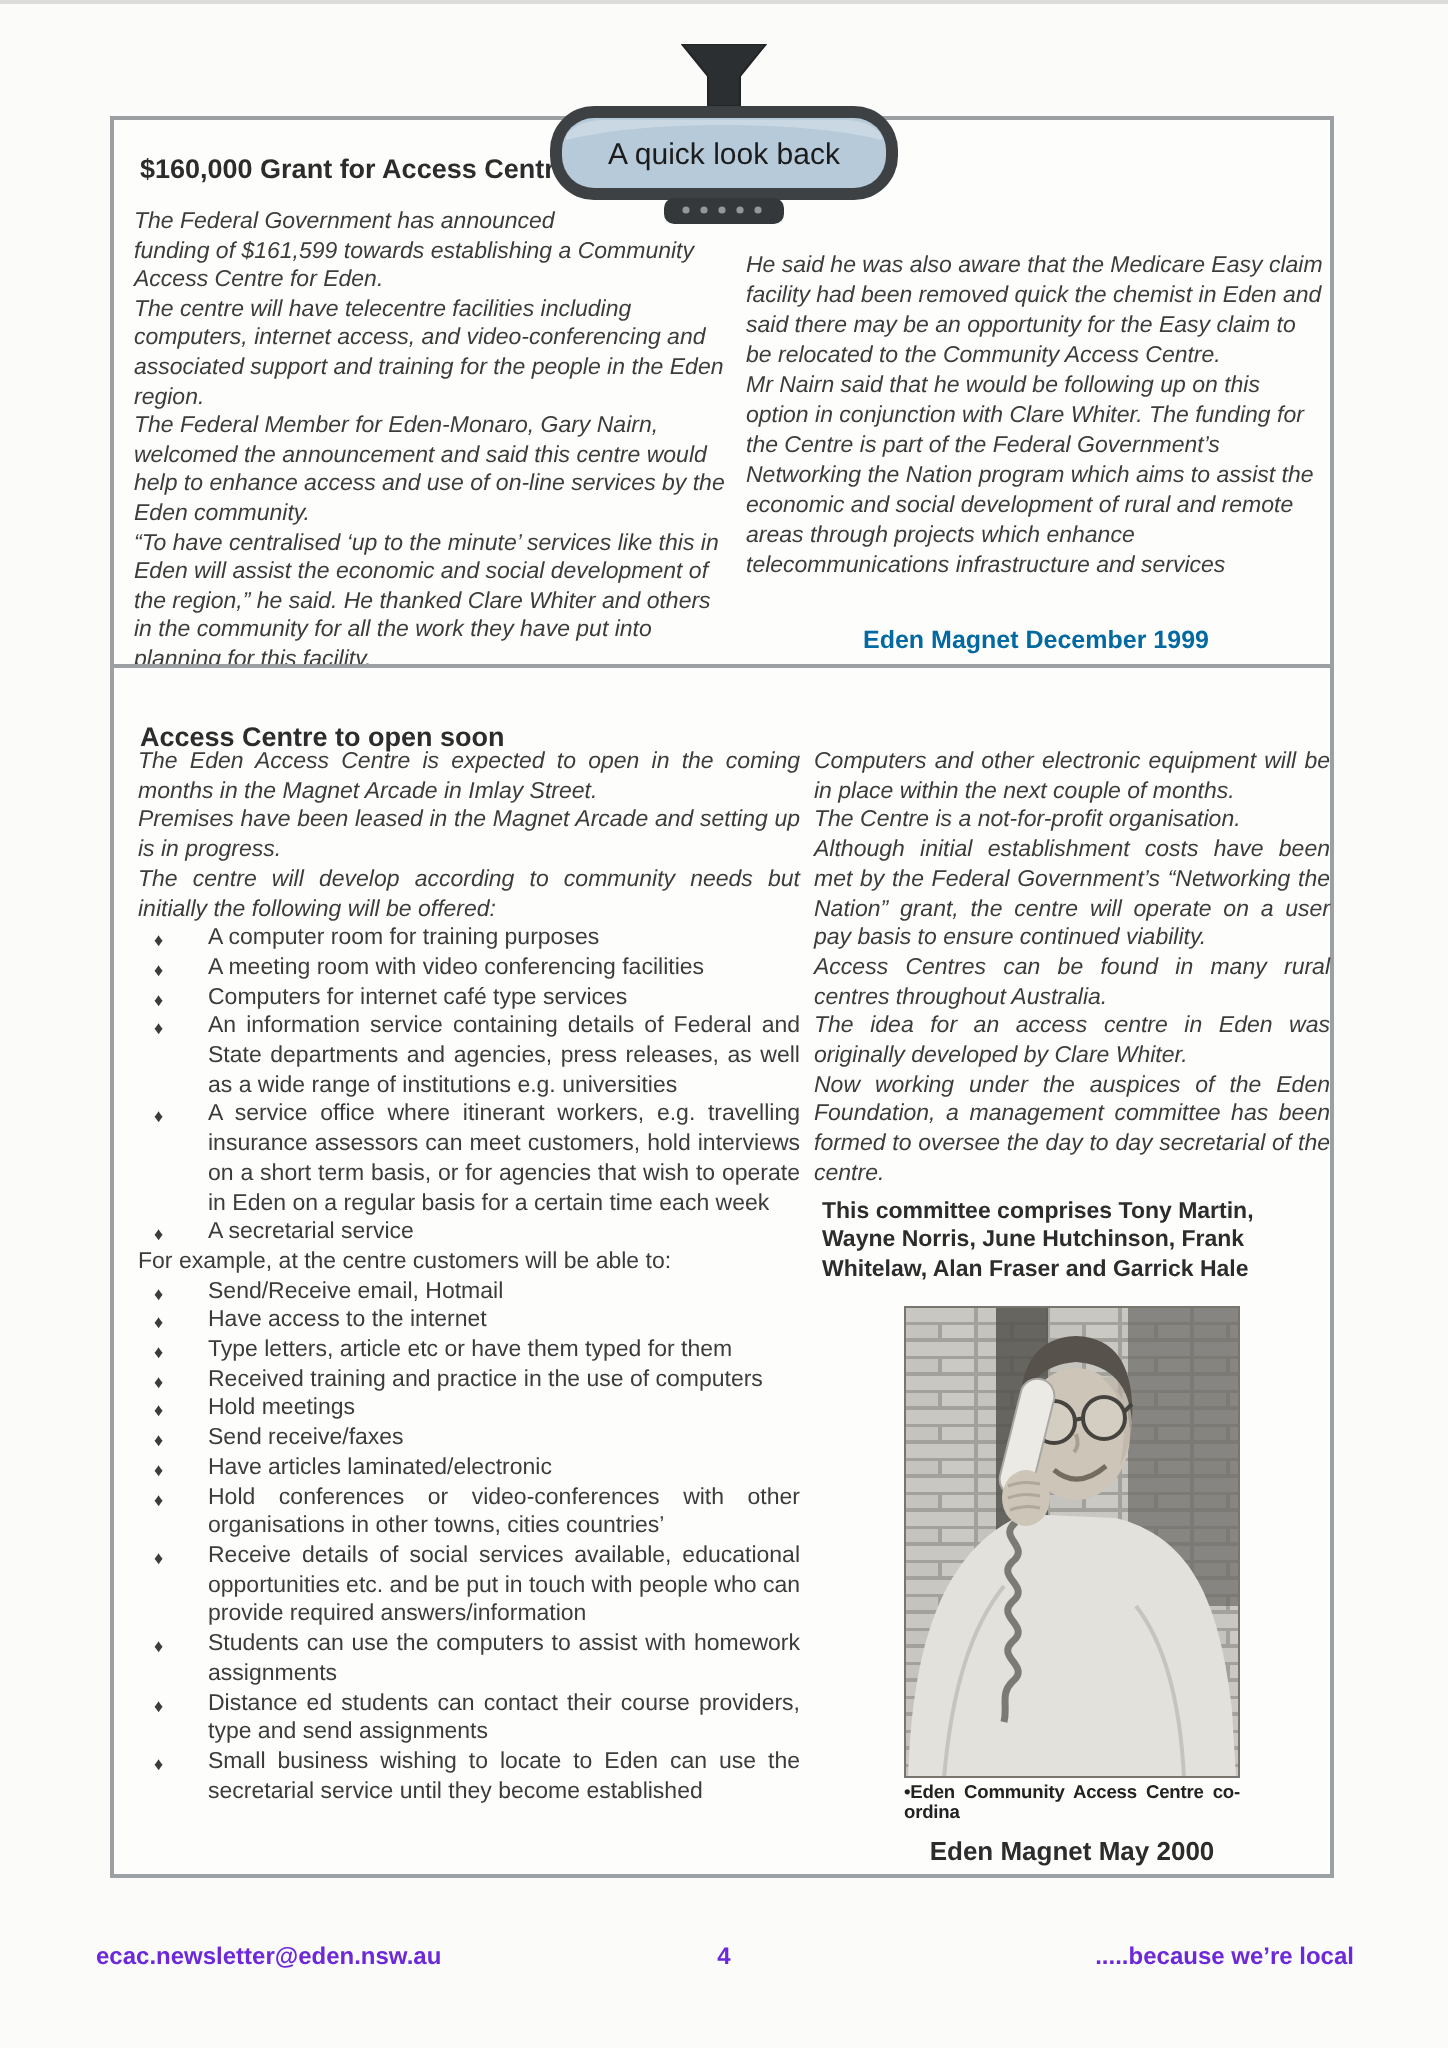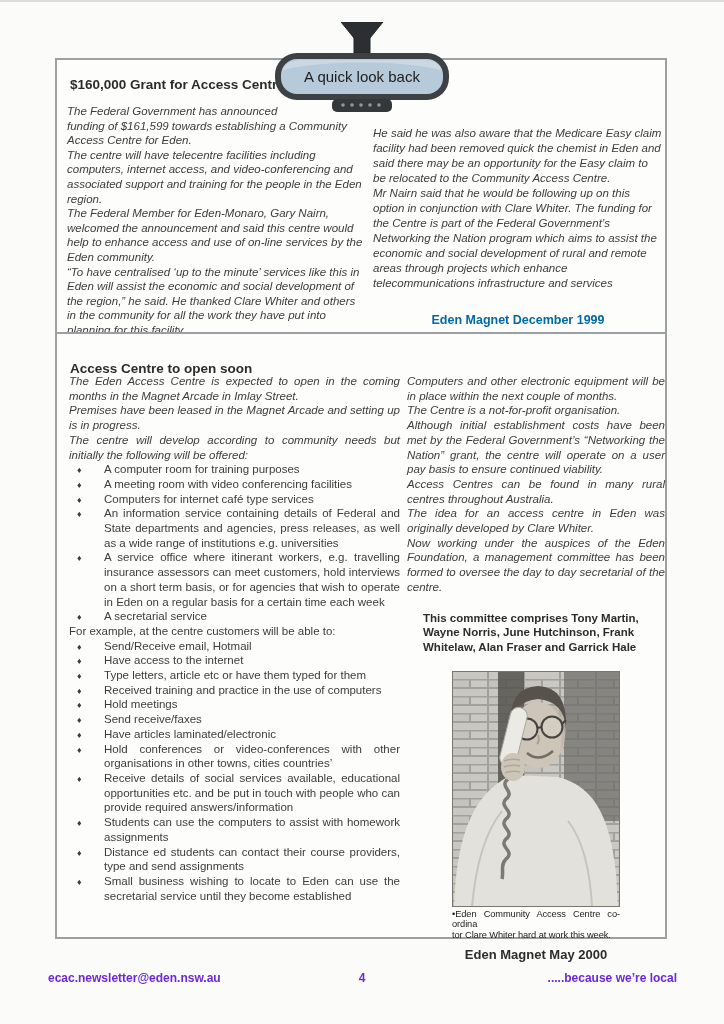--- a/index.html
+++ b/index.html
@@ -33,21 +33,21 @@
   .a2-right { position:absolute; left:350px; top:40px; width:258px; font-size:11.5px; line-height:14.7px; text-align:justify; }
 
   ul.bullets { list-style:none; margin:0; padding:0; }
   ul.bullets li { position:relative; padding-left:35px; }
   .bmark { position:absolute; left:8px; top:1px; font-size:9px; color:#3c3c3c; }
 
   .committee { font-weight:bold; color:#2c2c2c; text-align:left; }
 
   figure.photo { margin:10px 0 0 45px; width:168px; }
   .photo-frame { display:block; width:168px; height:236px; }
-  .photo-caption { font-size:9.3px; font-weight:normal; line-height:10.8px; color:#222; letter-spacing:-0.1px; margin-top:2px; }
+  .photo-caption { font-size:9.3px; font-weight:bold; line-height:10.8px; color:#222; letter-spacing:-0.1px; margin-top:2px; }
   .a2-source { text-align:center; font-weight:bold; font-size:13px; color:#2c2c2c; margin-top:7px; }
 
   
   .mirror { position:absolute; left:262px; top:22px; width:200px; height:92px; z-index:5; }
 
   
   .footer { position:absolute; left:0; top:971px; width:724px; height:20px; font-size:12px; font-weight:bold; color:#6d28d9; }
   .footer-email   { position:absolute; left:48px; }
   .footer-page    { position:absolute; left:0; width:724px; text-align:center; }
   .footer-tagline { position:absolute; right:47px; }
@@ -121,21 +121,21 @@
 
     <div class="a2-right">
       <div class="para-col">
           <p>Computers and other electronic equipment will be in place within the next couple of months.</p>
           <p>The Centre is a not-for-profit organisation.</p>
           <p>Although initial establishment costs have been met by the Federal Government’s “Networking the Nation” grant, the centre will operate on a user pay basis to ensure continued viability.</p>
           <p>Access Centres can be found in many rural centres throughout Australia.</p>
           <p>The idea for an access centre in Eden was originally developed by Clare Whiter.</p>
           <p>Now working under the auspices of the Eden Foundation, a management committee has been formed to oversee the day to day secretarial of the centre.</p>
         </div>
-      <p class="committee" style="margin:16px">This committee comprises Tony Martin, Wayne Norris, June Hutchinson, Frank Whitelaw, Alan Fraser and Garrick Hale</p>
+      <p class="committee" style="margin:4px">This committee comprises Tony Martin, Wayne Norris, June Hutchinson, Frank Whitelaw, Alan Fraser and Garrick Hale</p>
 
       <figure class="photo">
         <svg class="photo-frame" viewBox="0 0 168 236" aria-hidden="true">
           <defs>
             <pattern id="bk" width="36" height="17" patternUnits="userSpaceOnUse">
               <rect width="36" height="17" fill="#a3a19c"></rect>
               <rect x="1" y="1" width="34" height="7" fill="#c9c7c1"></rect>
               <rect x="1" y="9.5" width="16" height="6.5" fill="#c5c3bd"></rect>
               <rect x="19" y="9.5" width="16" height="6.5" fill="#cbc9c3"></rect>
             </pattern>
@@ -164,21 +164,20 @@
 
           <g transform="rotate(14 62 70)">
             <rect x="52" y="36" width="17" height="60" rx="8.5" fill="#eceae4" stroke="#aaa8a2"></rect>
           </g>
           <ellipse cx="61" cy="96" rx="12" ry="14" fill="#cdc5b8"></ellipse>
           <path d="M52,90 q8,-3 16,-1 M52,96 q8,-3 16,-1 M53,102 q8,-3 15,-1" stroke="#b0a89b" stroke-width="1.5" fill="none"></path>
           <rect x="0.5" y="0.5" width="167" height="235" fill="none" stroke="#78766f"></rect>
         </svg>
         <figcaption class="photo-caption">
           <div>•Eden Community Access Centre co-ordina</div>
-          <div>tor Clare Whiter hard at work this week.</div>
         </figcaption>
       </figure>
 
       <div class="a2-source">Eden Magnet  May 2000</div>
     </div>
   </section>
 
   <div class="footer">
     <span class="footer-email">ecac.newsletter@eden.nsw.au</span>
     <span class="footer-page">4</span>

